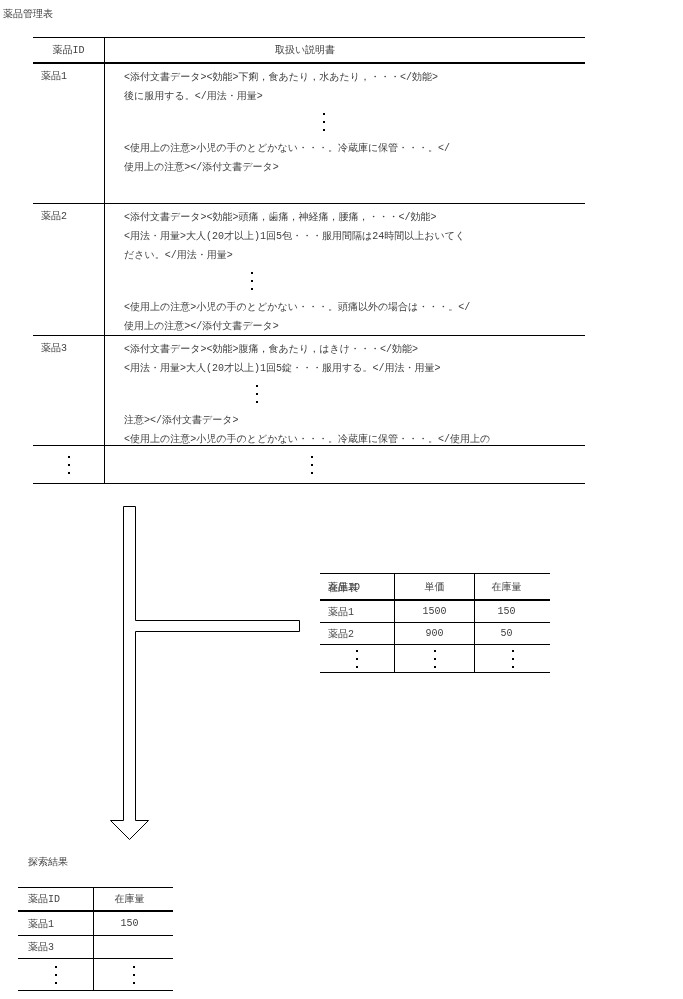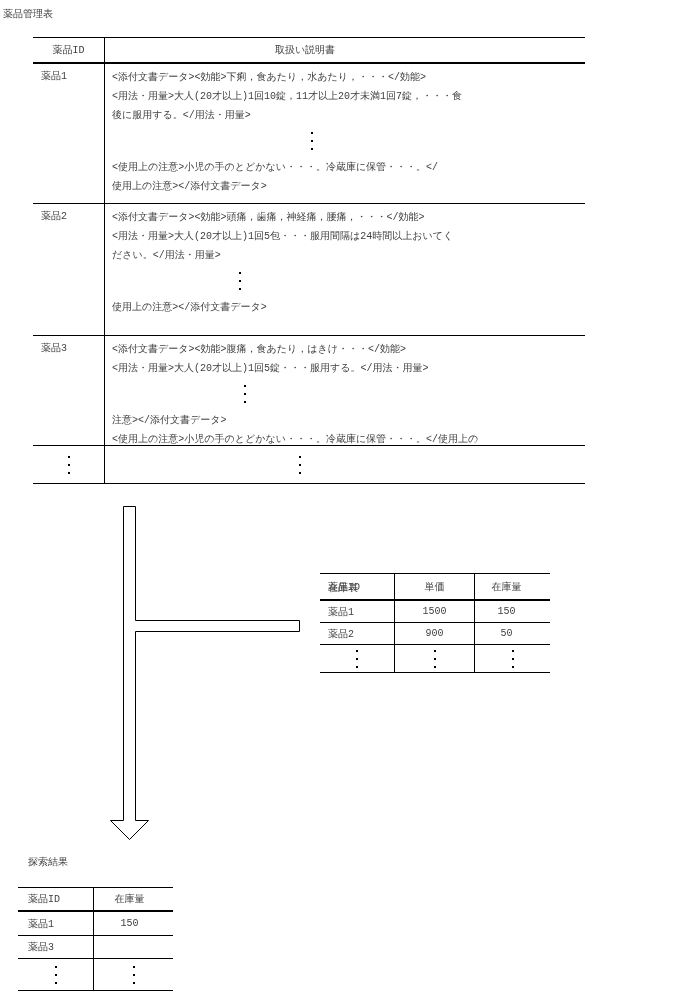--- a/index.html
+++ b/index.html
@@ -13,21 +13,21 @@
 
   
   #main-table{position:absolute;left:33px;top:37px;width:552px;border-top:1px solid #000;}
   .mt-header{display:flex;height:26px;border-bottom:2px solid #000;}
   .mt-c1{width:72px;border-right:1px solid #000;flex-shrink:0;}
   .mt-c2{flex:1;min-width:0;}
   .mt-header .mt-c1{display:flex;align-items:center;justify-content:center;}
   .mt-header .mt-c2{display:flex;align-items:center;justify-content:center;padding-right:80px;}
   .mt-row{display:flex;border-bottom:1px solid #000;}
   .mt-row .mt-c1{padding:6px 0 0 8px;line-height:14px;}
-  .mt-row .mt-c2{padding:4px 4px 0 7px;line-height:19px;}
+  .mt-row .mt-c2{padding:4px 4px 0 7px;line-height:19px;margin-left:12px;}
   .mt-row1{height:140px;}
   .mt-row2{height:132px;}
   .mt-row3{height:110px;}
   .mt-dots-row{height:38px;}
   .mt-dots-row .mt-c1{display:flex;align-items:center;justify-content:center;padding:0;}
   .mt-dots-row .mt-c2{display:flex;align-items:center;padding:0;}
 
   
   .vdots{display:inline-flex;flex-direction:column;align-items:center;}
   .vdots i{display:block;width:2px;height:2px;background:#000;margin:3px 0;}
@@ -76,21 +76,20 @@
   <div id="main-table">
     <div class="mt-header">
       <div class="mt-c1">薬品ID</div>
       <div class="mt-c2">取扱い説明書</div>
     </div>
 
     <div class="mt-row mt-row1">
       <div class="mt-c1">薬品1</div>
       <div class="mt-c2">
         <div class="specline">&lt;添付文書データ&gt;&lt;効能&gt;下痢，食あたり，水あたり，・・・&lt;/効能&gt;</div>
-        <div class="specline">&lt;用法・用量&gt;大人(20才以上)1回10錠，11才以上20才未満1回7錠，・・・食</div>
         <div class="specline">後に服用する。&lt;/用法・用量&gt;</div>
         <div class="vdots-wrap dots-r1"><span class="vdots">
               <i></i>
               <i></i>
               <i></i>
             </span></div>
         <div class="specline">&lt;使用上の注意&gt;小児の手のとどかない・・・。冷蔵庫に保管・・・。&lt;/</div>
         <div class="specline">使用上の注意&gt;&lt;/添付文書データ&gt;</div>
       </div>
     </div>
@@ -99,20 +98,21 @@
       <div class="mt-c1">薬品2</div>
       <div class="mt-c2">
         <div class="specline">&lt;添付文書データ&gt;&lt;効能&gt;頭痛，歯痛，神経痛，腰痛，・・・&lt;/効能&gt;</div>
         <div class="specline">&lt;用法・用量&gt;大人(20才以上)1回5包・・・服用間隔は24時間以上おいてく</div>
         <div class="specline">ださい。&lt;/用法・用量&gt;</div>
         <div class="vdots-wrap dots-r2"><span class="vdots">
               <i></i>
               <i></i>
               <i></i>
             </span></div>
+        <div class="specline">&lt;使用上の注意&gt;小児の手のとどかない・・・。頭痛以外の場合は・・・。&lt;/</div>
         <div class="specline">使用上の注意&gt;&lt;/添付文書データ&gt;</div>
       </div>
     </div>
 
     <div class="mt-row mt-row3">
       <div class="mt-c1">薬品3</div>
       <div class="mt-c2">
         <div class="specline">&lt;添付文書データ&gt;&lt;効能&gt;腹痛，食あたり，はきけ・・・&lt;/効能&gt;</div>
         <div class="specline">&lt;用法・用量&gt;大人(20才以上)1回5錠・・・服用する。&lt;/用法・用量&gt;</div>
         <div class="vdots-wrap dots-r3"><span class="vdots">

